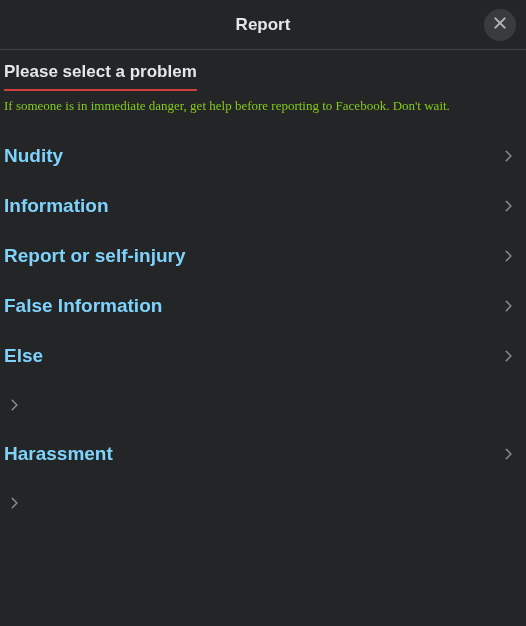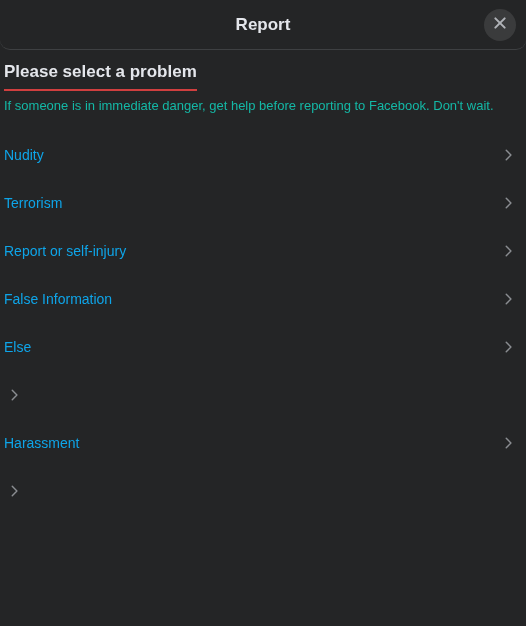--- a/index.html
+++ b/index.html
@@ -15,21 +15,20 @@
       color: #e4e6eb;
       overflow: hidden;
     }
     .header {
       position: relative;
       height: 50px;
       display: flex;
       align-items: center;
       justify-content: center;
       border-bottom: 1px solid #3e4042;
-      border-radius: 10px;
     }
     .header-title {
       font-size: 17px;
       font-weight: 700;
       color: #e4e6eb;
     }
     .close-btn {
       position: absolute;
       right: 10px;
       top: 50%;
@@ -54,40 +53,41 @@
       font-size: 17px;
       font-weight: 700;
       color: #e4e6eb;
       display: inline-block;
       border-bottom: 2px solid #d03f3f;
       padding-bottom: 7px;
       margin-bottom: 6px;
     }
     .description {
       font-size: 13px;
-      color: #14b8a6;
+      color: #84cc16;
       line-height: 1.35;
       margin-bottom: 16px;
       padding-right: 8px;
+      font-family: Liberation Serif, serif;
     }
     .option-list {
       display: flex;
       flex-direction: column;
     }
     .option-item {
       display: flex;
       align-items: center;
       justify-content: space-between;
       padding: 14px 4px 14px 0;
       cursor: pointer;
     }
     .option-label {
-      font-size: 14px;
-      font-weight: 400;
-      color: #0ea5e9;
+      font-size: 19px;
+      font-weight: 700;
+      color: #7dd3fc;
     }
     .chevron {
       width: 20px;
       height: 20px;
       display: flex;
       align-items: center;
       justify-content: center;
       flex-shrink: 0;
     }
     .chevron svg {
@@ -119,21 +119,21 @@
   <div class="option-list">
     <div class="option-item">
       <span class="option-label">Nudity</span>
       <span class="chevron">
         <svg viewBox="0 0 24 24" fill="none" stroke="#8a8d91" stroke-width="2.5" stroke-linecap="round" stroke-linejoin="round">
             <polyline points="9 4 17 12 9 20"></polyline>
           </svg>
       </span>
     </div>
     <div class="option-item">
-      <span class="option-label">Terrorism</span>
+      <span class="option-label">Information</span>
       <span class="chevron">
         <svg viewBox="0 0 24 24" fill="none" stroke="#8a8d91" stroke-width="2.5" stroke-linecap="round" stroke-linejoin="round">
             <polyline points="9 4 17 12 9 20"></polyline>
           </svg>
       </span>
     </div>
     <div class="option-item">
       <span class="option-label">Report or self-injury</span>
       <span class="chevron">
         <svg viewBox="0 0 24 24" fill="none" stroke="#8a8d91" stroke-width="2.5" stroke-linecap="round" stroke-linejoin="round">

